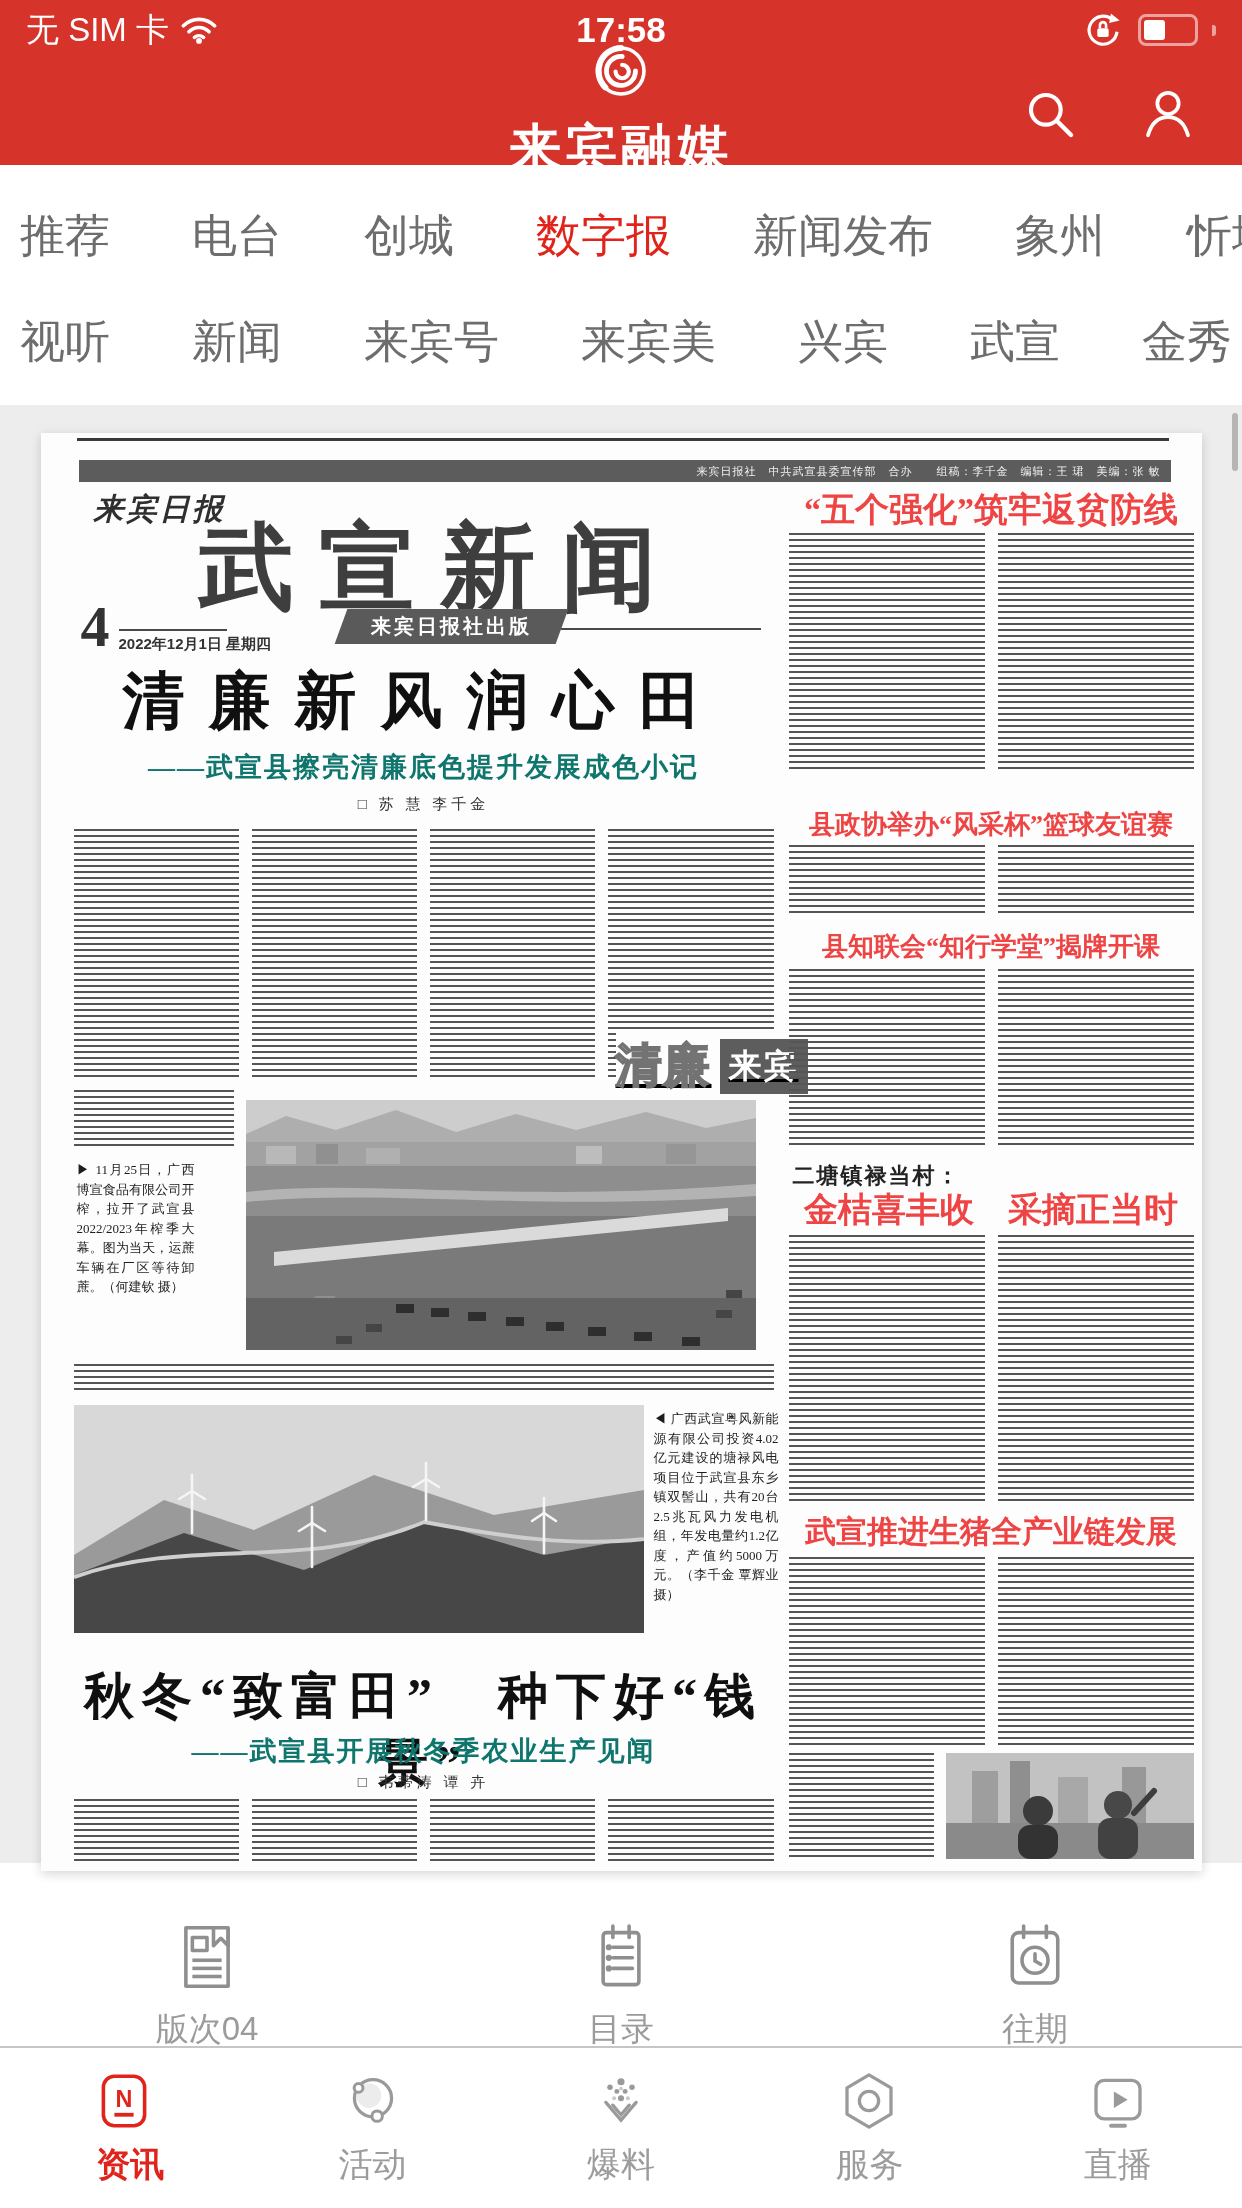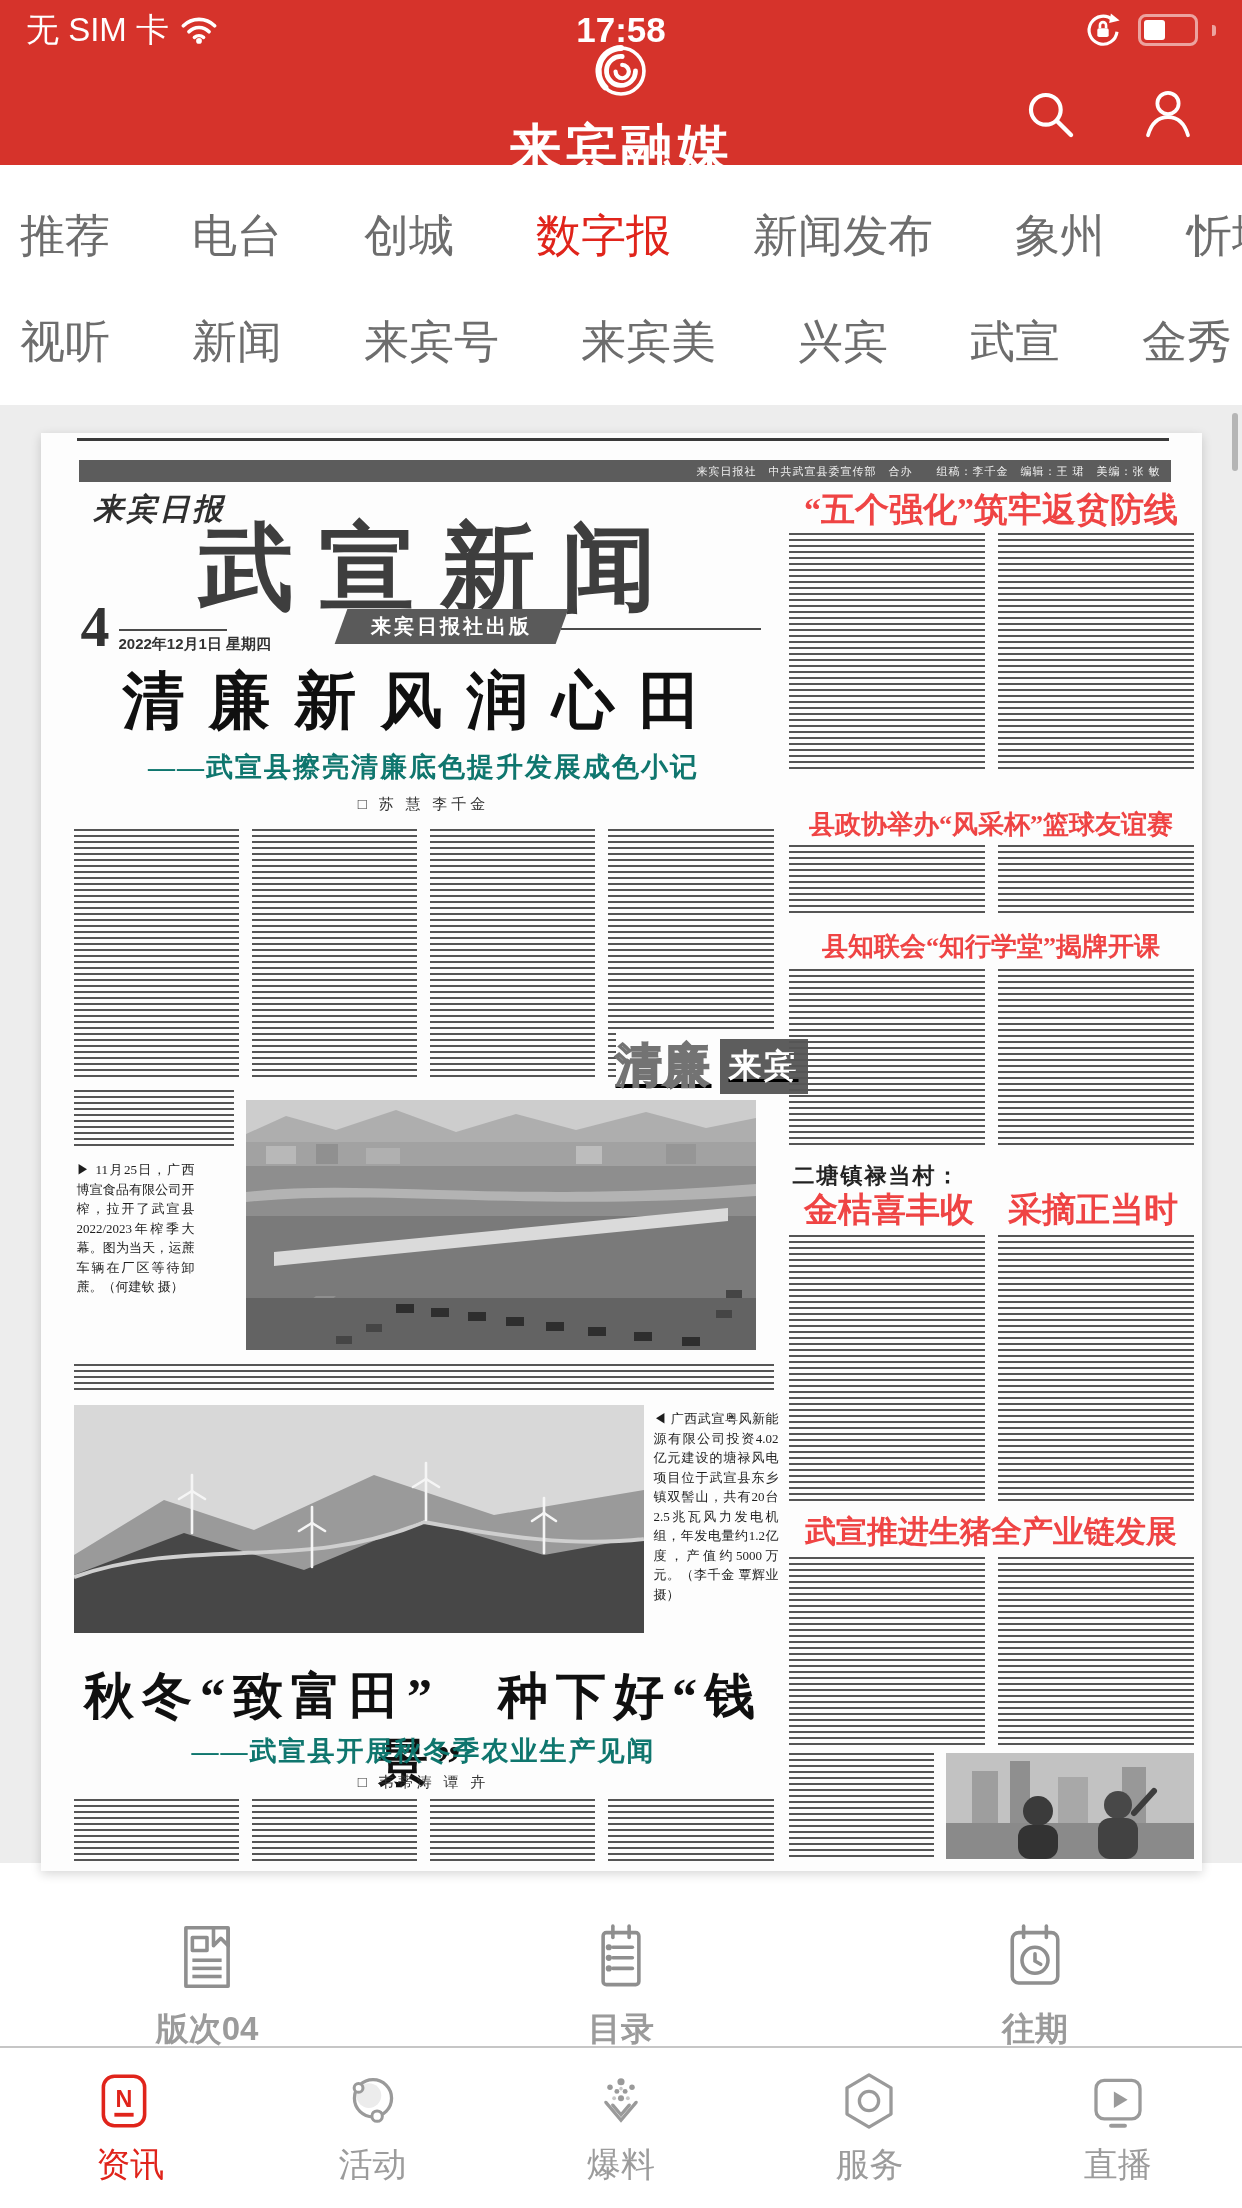--- a/index.html
+++ b/index.html
@@ -66,27 +66,27 @@
   .badge-solid{font-size:33px;font-weight:bold;color:#fff;background:#5d5d5d;padding:5px 9px;letter-spacing:2px;}
   .h-right{font-weight:bold;color:#ef4444;text-align:center;font-family:"Liberation Serif",serif;}
   .kicker{font-size:22px;font-weight:bold;color:#222;font-family:"Liberation Serif",serif;letter-spacing:2px;}
   .photo{overflow:hidden;background:#bbb;}
   .photo svg{display:block;}
 
   
   .toolbar{height:183px;background:#fff;display:flex;}
   .tb-item{flex:1;display:flex;flex-direction:column;align-items:center;justify-content:flex-end;
     gap:18px;padding-bottom:2px;cursor:pointer;}
-  .tb-label{font-size:33px;color:#9b9b9b;line-height:30px;font-weight:bold;}
+  .tb-label{font-size:33px;color:#9b9b9b;line-height:30px;}
 
   
   .tabbar{height:162px;background:#fff;border-top:2px solid #c6c6c6;display:flex;box-sizing:border-box;}
   .tab{flex:1;display:flex;flex-direction:column;align-items:center;justify-content:center;gap:8px;cursor:pointer;}
   .tab-label{font-size:34px;color:#9c9c9c;}
-  .tab.active .tab-label{color:var(--accent);font-weight:normal;margin-left:12px;}
+  .tab.active .tab-label{color:var(--accent);font-weight:bold;margin-left:12px;}
 </style>
 </head>
 <body>
 
 <div class="screen">
 
   <div class="statusbar">
     <div class="sb-left">
       <span>无 SIM 卡</span>
       <svg width="36" height="28" viewBox="0 0 30 23">

